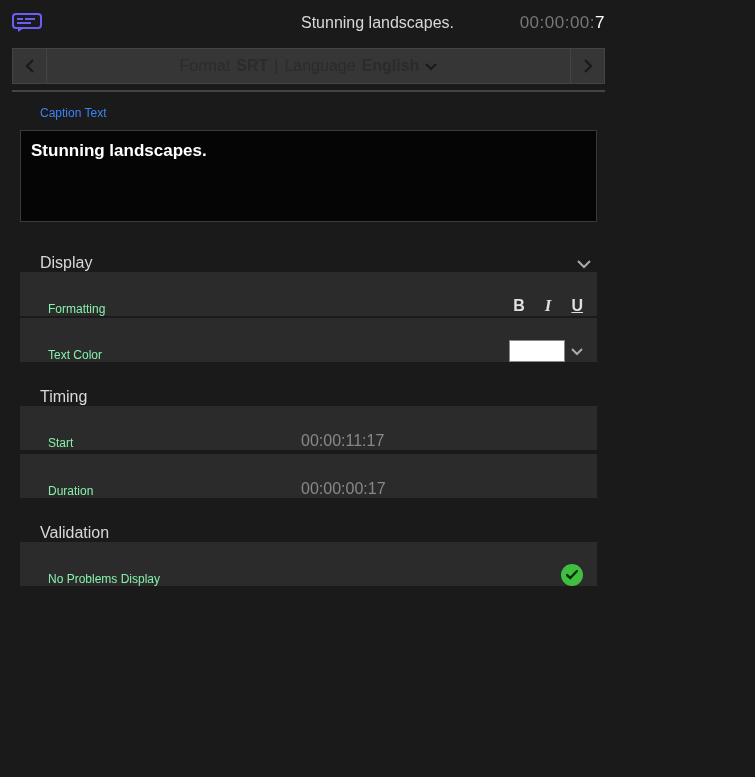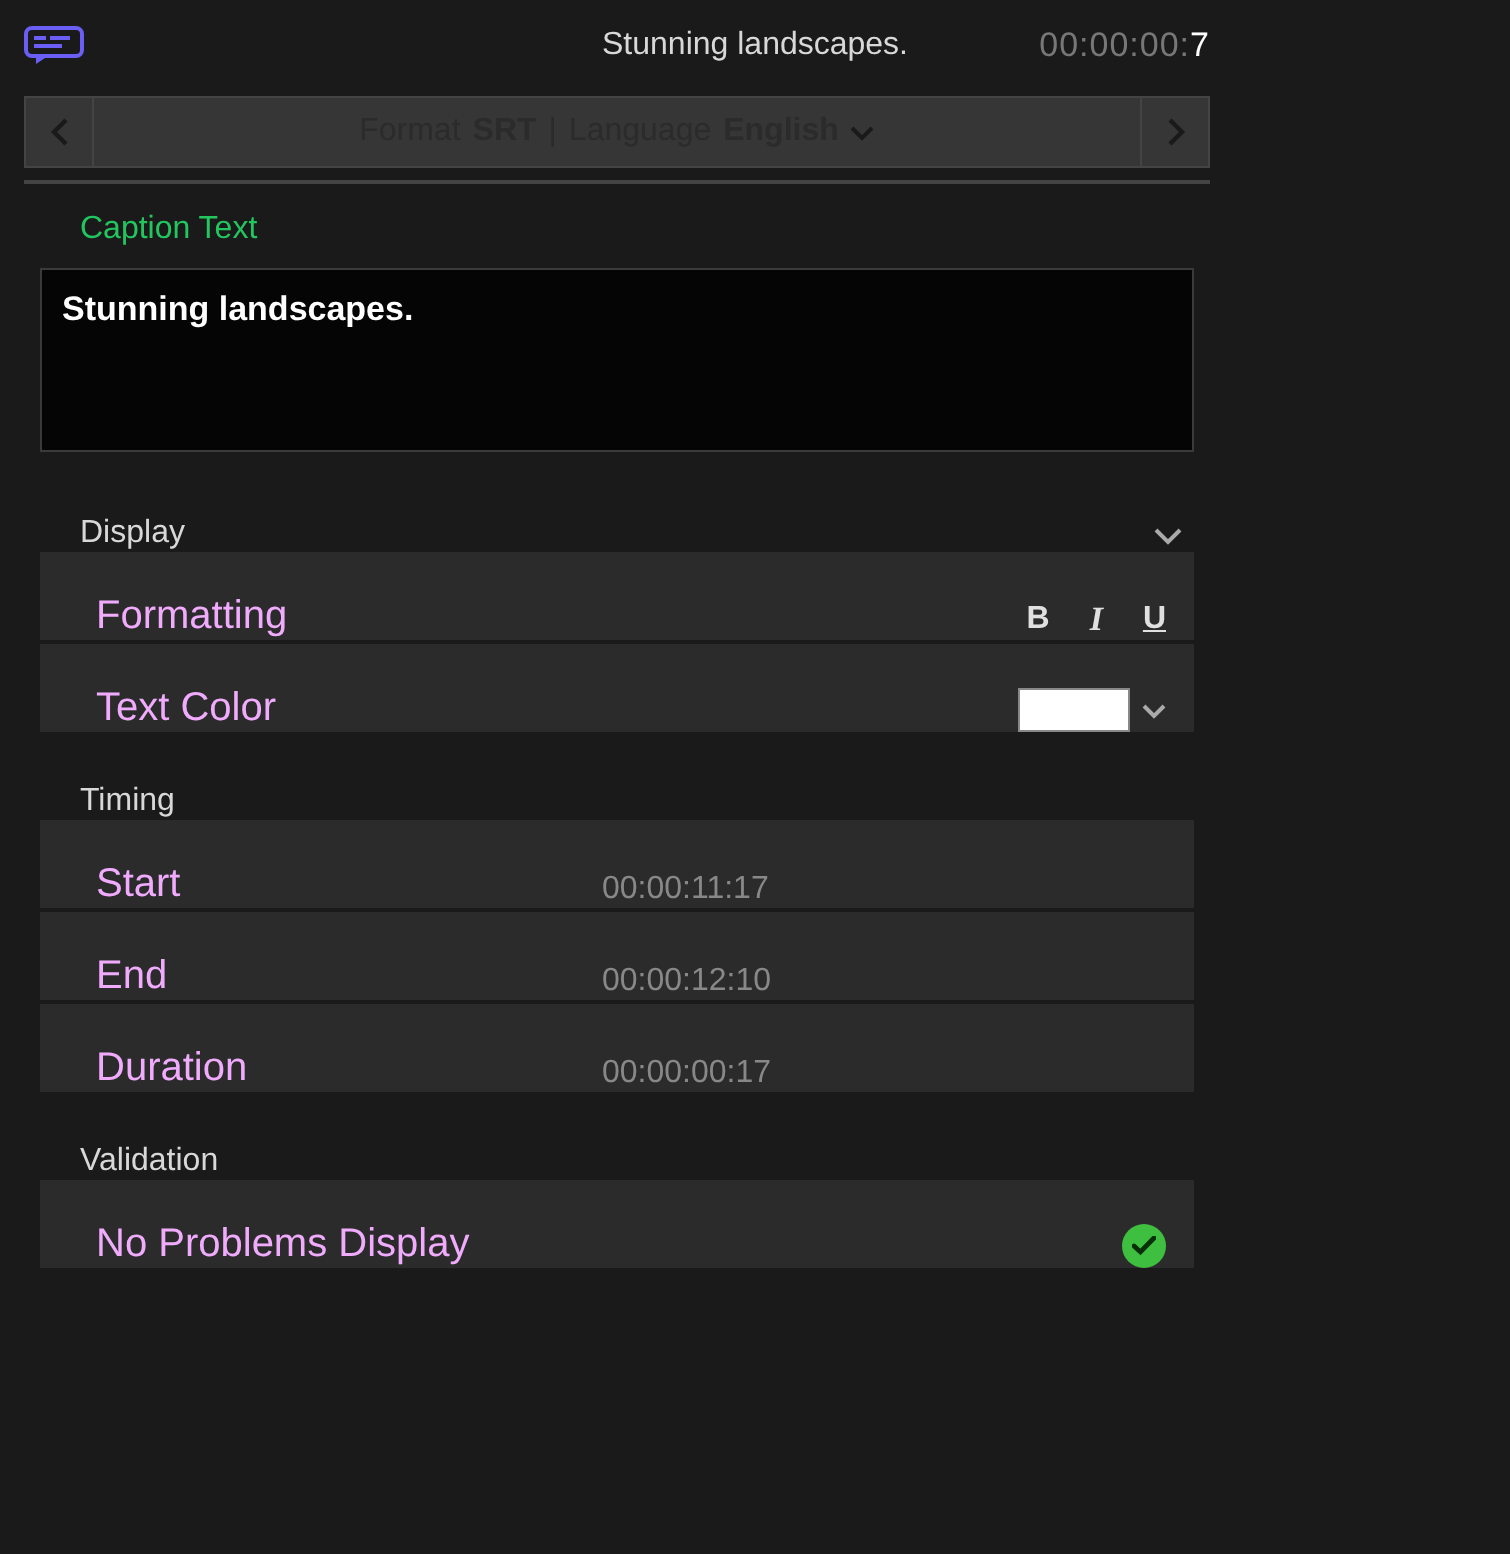--- a/index.html
+++ b/index.html
@@ -75,43 +75,43 @@
       top: 1px;
     }
     .hr {
       height: 2px;
       background: #444;
       margin-top: 6px;
     }
 
     
     .section-label {
-      color: #22c55e;
-      font-size: 16px;
+      color: #3b82f6;
+      font-size: 12px;
       padding: 14px 2px 10px 28px;
     }
     .caption-input {
       margin: 0 8px;
       background: #050505;
       border: 1px solid #3a3a3a;
       padding: 10px 10px 60px 10px;
       color: #fff;
       font-size: 17px;
       font-weight: 600;
     }
 
     .row {
       display: flex;
       align-items: flex-end;
       height: 44px;
       padding: 0 14px 0 28px;
     }
     .row.shade { background: #2b2b2b; margin: 0 8px; }
     .spacer-row { height: 2px; }
-    .row-label { flex: 1; font-size: 20px; color: #f0abfc; margin-top: 24px; }
+    .row-label { flex: 1; font-size: 12px; color: #86efac; margin-top: 24px; }
     .row-heading { flex: 1; font-size: 16px; color: #d8d8d8; }
     .chev-down { color: #aaa; font-size: 14px; cursor: pointer; }
 
     .fmt-buttons { display: flex; gap: 20px; color: #e0e0e0; align-items: center; }
     .fmt-b { font-weight: 700; cursor: pointer; font-size: 16px; }
     .fmt-i { font-style: italic; font-family: Georgia, serif; cursor: pointer; font-size: 17px; font-weight: 600; }
     .fmt-u { text-decoration: underline; cursor: pointer; font-size: 16px; font-weight: 600; }
 
     .color-swatch {
       width: 56px;
@@ -227,24 +227,20 @@
   <div class="row">
     <div class="row-heading">Timing</div>
   </div>
 
   <div class="row shade">
     <div class="row-label">Start</div>
     <div class="timing-value">00:00:11:17</div>
   </div>
   <div class="spacer-row"></div>
 
-  <div class="row shade">
-    <div class="row-label">End</div>
-    <div class="timing-value">00:00:12:10</div>
-  </div>
   <div class="spacer-row"></div>
 
   <div class="row shade">
     <div class="row-label">Duration</div>
     <div class="timing-value">00:00:00:17</div>
   </div>
 
   <div class="row">
     <div class="row-heading">Validation</div>
   </div>

